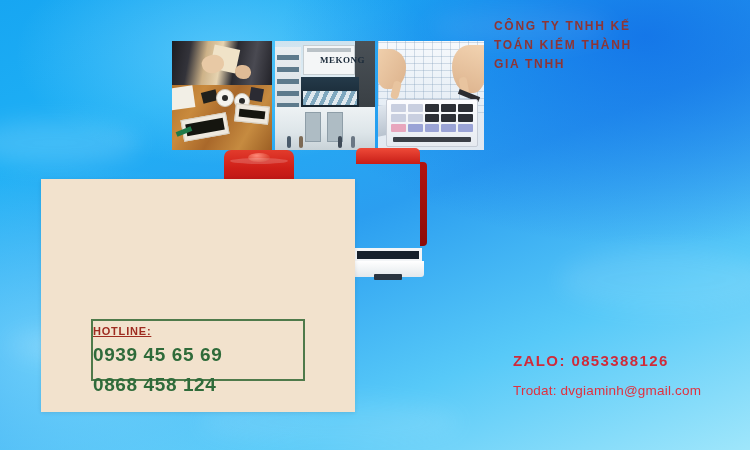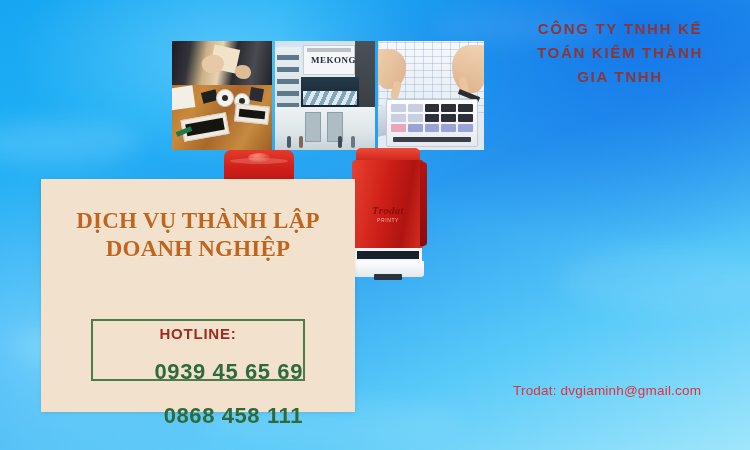--- a/index.html
+++ b/index.html
@@ -60,21 +60,21 @@
   .p1-pen { position:absolute; left:4px; top:88px; width:16px; height:5px; background:#1f7a4a; transform:rotate(-22deg); }
 
   
   .ph2 { background:linear-gradient(#cfe3ef 0%,#e8f1f6 55%,#d9e3e8 100%); }
   .b-left { position:absolute; left:0; top:6px; width:26px; height:103px;
             background:linear-gradient(#e9eef1,#cdd6dc); }
   .b-left-w { position:absolute; left:2px; width:22px; height:5px; background:#5d7a8c; }
   .b-right { position:absolute; right:0; top:0; width:20px; height:109px; background:linear-gradient(#4a5157,#2f3438); }
   .b-sign { position:absolute; left:28px; top:4px; width:52px; height:30px; background:#f4f6f7; border:1px solid #c7ced2; }
   .b-sign-top { position:absolute; left:3px; top:2px; right:3px; height:4px; background:#8b97a0; opacity:.55; }
-  .b-sign-txt { position:absolute; left:7px; right:0; top:9px; text-align:center;
+  .b-sign-txt { position:absolute; left:16px; right:0; top:9px; text-align:center;
                 font-family:"Liberation Serif", serif; font-weight:700; font-size:9px; letter-spacing:.5px; color:#1a2a3a; }
   .b-mid { position:absolute; left:26px; top:36px; width:58px; height:30px;
            background:linear-gradient(#243a4a,#16242f); }
   .b-arch { position:absolute; left:28px; top:50px; width:54px; height:14px;
             background:repeating-linear-gradient(115deg,#dfe9ef 0 4px,#7fa8bf 4px 8px); }
   .b-base { position:absolute; left:0; bottom:0; width:100%; height:43px;
             background:linear-gradient(#eef2f4 0%,#dde5e9 60%,#c8d2d7 100%); }
   .b-door { position:absolute; bottom:8px; width:16px; height:30px; background:#aebcc4; border:1px solid #8e9ea8; }
   .b-ppl { position:absolute; bottom:2px; width:4px; height:12px; border-radius:2px; }
 
@@ -144,32 +144,32 @@
     font-size:23px; line-height:1.22; letter-spacing:.2px;
     color:#c0641e;
     text-shadow:0 1px 0 rgba(255,255,255,.35);
   }
   #hotline-box {
     position:absolute; left:50px; top:140px; width:214px; height:62px;
     border:2px solid #4f7a4a;
     padding-top:4px;
   }
   #hotline-label {
-    text-align:center; font-size:15px; font-weight:700; letter-spacing:.8px;
-    color:#9e2b20; text-underline-offset:1px;
+    font-size:11px; font-weight:700; letter-spacing:.8px;
+    color:#9e2b20; text-decoration:underline; text-underline-offset:1px;
   }
   .phone {
-    text-align:right; font-weight:700; font-size:22px;
-    letter-spacing:.6px; color:#2f6b3a; line-height:1.28; margin-top:16px;
+    text-align:left; font-weight:700; font-size:19px;
+    letter-spacing:.6px; color:#2f6b3a; line-height:1.28; margin-top:6px;
   }
 
   
   #company-name {
     position:absolute; left:494px; top:17px; width:252px;
-    text-align:center; font-weight:700; font-size:15px; line-height:1.60;
+    font-weight:700; font-size:12px; line-height:1.60;
     letter-spacing:1.7px; color:#8e3535;
   }
   #web-block { position:absolute; left:512px; top:131px; width:236px; color:#16305e; font-size:13.5px; line-height:1.78; }
   #web-row { white-space:pre; }
   #zalo {
     position:absolute; left:513px; top:352px;
     font-weight:700; font-size:15px; letter-spacing:1.4px; color:#cf2b3a;
   }
   #gmail {
     position:absolute; left:513px; top:383px;
@@ -262,46 +262,39 @@
         </div>
         <div class="c-bar"></div>
       </div>
     </div>
   </div>
 
   <div id="stampA"></div>
 
   <div id="stampB">
     <div class="sB-cap"></div>
-    <div class="sB-body">
-      <div class="sB-logo">Trodat</div>
-      <div class="sB-sub">PRINTY</div>
-    </div>
     <div class="sB-side"></div>
     <div class="sB-strip"></div>
     <div class="sB-dark"></div>
     <div class="sB-base"></div>
     <div class="sB-pad"></div>
   </div>
 
   <div id="card">
-    <div id="card-title">
-      <div>DỊCH VỤ THÀNH LẬP</div>
-      <div>DOANH NGHIỆP</div>
-    </div>
 
     <div id="hotline-box">
       <div id="hotline-label">HOTLINE:</div>
       <div class="phone">0939 45 65 69</div>
-      <div class="phone">0868 458 111</div>
+      <div class="phone">0868 458 124</div>
     </div>
   </div>
 
   <div id="company-name">
     <div>CÔNG TY TNHH KẾ</div>
     <div>TOÁN KIỂM THÀNH</div>
     <div>GIA TNHH</div>
   </div>
 
 
+  <div id="zalo">ZALO: 0853388126</div>
   <div id="gmail">Trodat: dvgiaminh@gmail.com</div>
 
 </div>
 
 </body></html>

